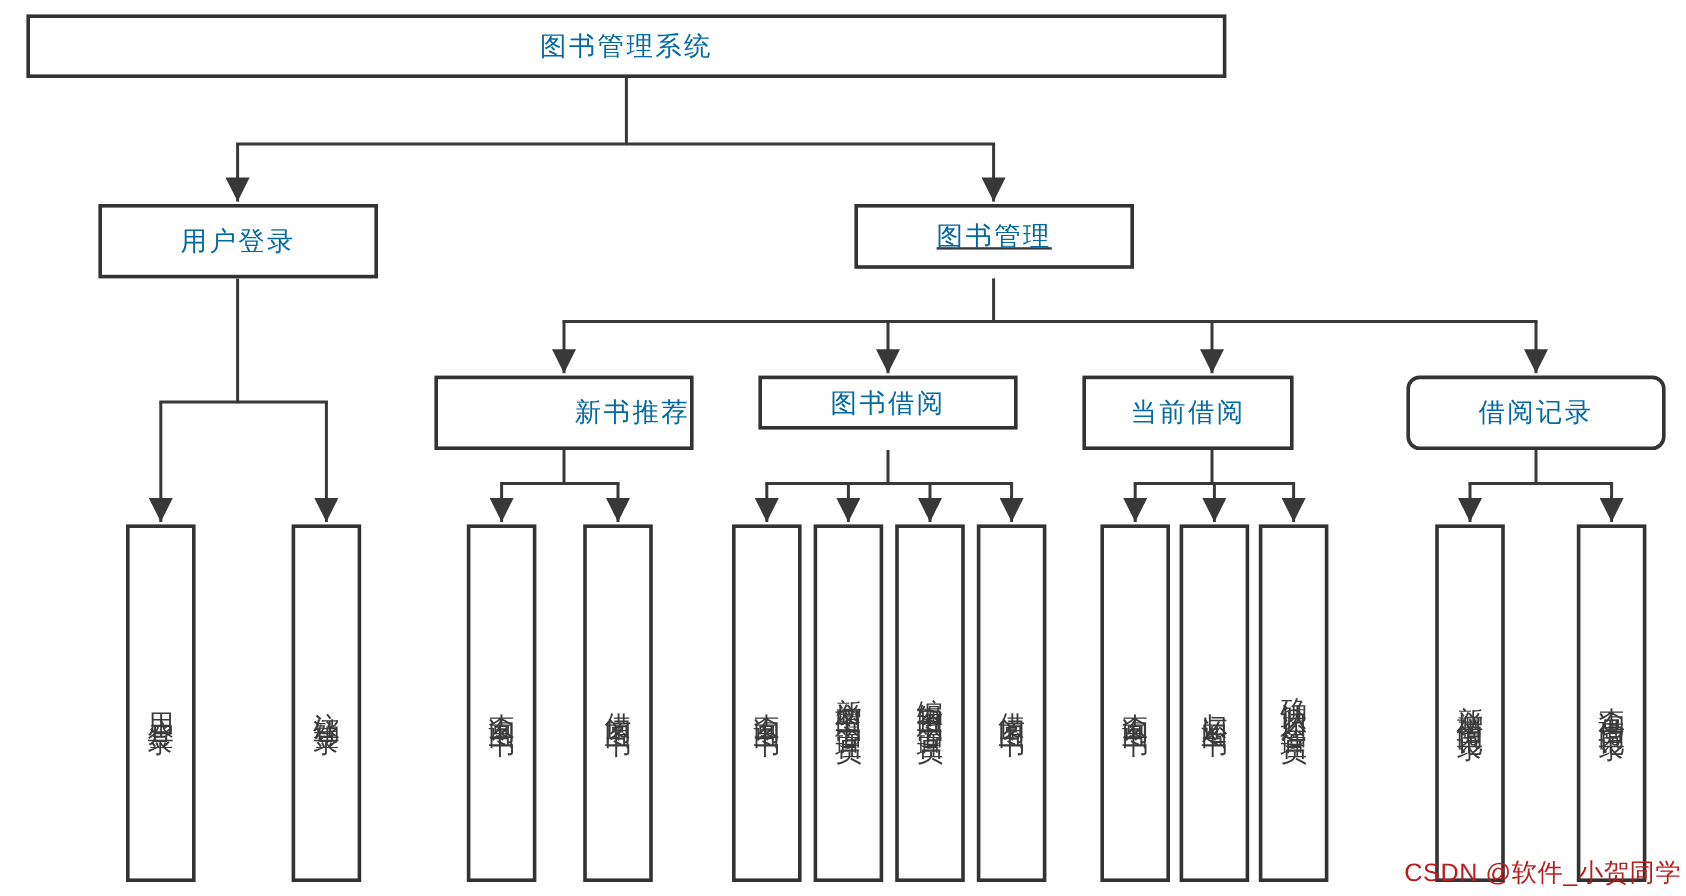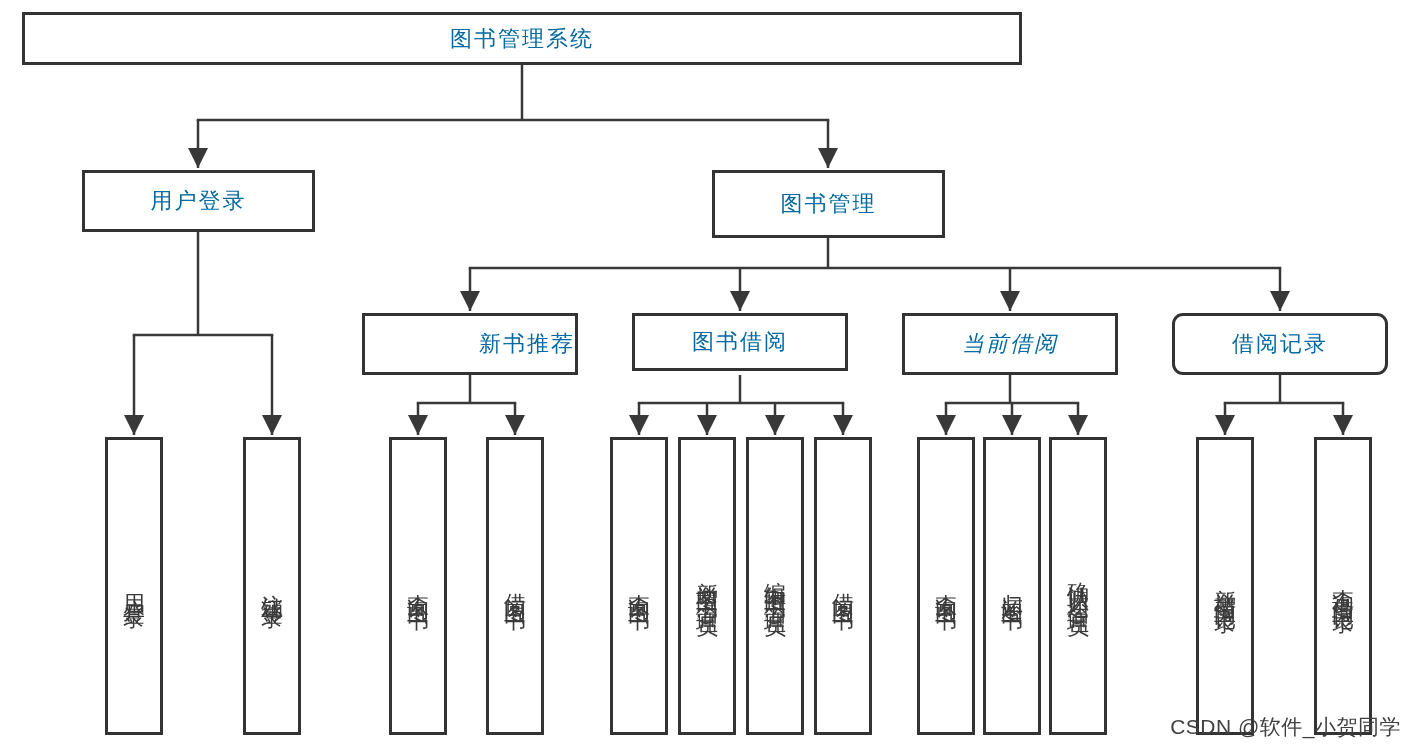--- a/index.html
+++ b/index.html
@@ -44,21 +44,21 @@
     letter-spacing: 5px;
     line-height: 1;
     color: #3a3a3a;
   }
   #watermark {
     position: absolute;
     right: 4px;
     top: 713px;
     font-size: 21px;
     letter-spacing: 0.5px;
-    color: #404040;
+    color: #b91c1c;
     white-space: nowrap;
     z-index: 5;
   }
 </style>
 </head>
 <body>
 
 <div id="canvas">
 
   <svg id="connectors" viewBox="0 0 1405 747" xmlns="http://www.w3.org/2000/svg">
@@ -111,31 +111,31 @@
     </g>
   </svg>
 
   <div class="node hnode" style="left:22px; top:12px; width:1000px; height:53px;">
     <span>图书管理系统</span>
   </div>
 
   <div class="node hnode" style="left:82px; top:170px; width:233px; height:62px;">
     <span>用户登录</span>
   </div>
-  <div class="node hnode" style="left:712px; top:170px; width:233px; height:68px;">
+  <div class="node hnode" style="left:712px; top:170px; width:233px; height:54px;text-decoration:underline;">
     <span>图书管理</span>
   </div>
 
   <div class="node hnode" style="left:362px; top:313px; width:216px; height:62px;justify-content:flex-end;">
     <span>新书推荐</span>
   </div>
-  <div class="node hnode" style="left:632px; top:313px; width:216px; height:58px;">
+  <div class="node hnode" style="left:632px; top:313px; width:216px; height:45px;">
     <span>图书借阅</span>
   </div>
-  <div class="node hnode" style="left:902px; top:313px; width:216px; height:62px;font-style:italic;">
+  <div class="node hnode" style="left:902px; top:313px; width:176px; height:62px;">
     <span>当前借阅</span>
   </div>
   <div class="node hnode" style="left:1172px; top:313px; width:216px; height:62px;border-radius:11px;">
     <span>借阅记录</span>
   </div>
 
   <div class="node leaf" style="left:105px; top:437px; width:58px; height:298px;">
     <span>用户登录</span>
   </div>
   <div class="node leaf" style="left:243px; top:437px; width:58px; height:298px;">

